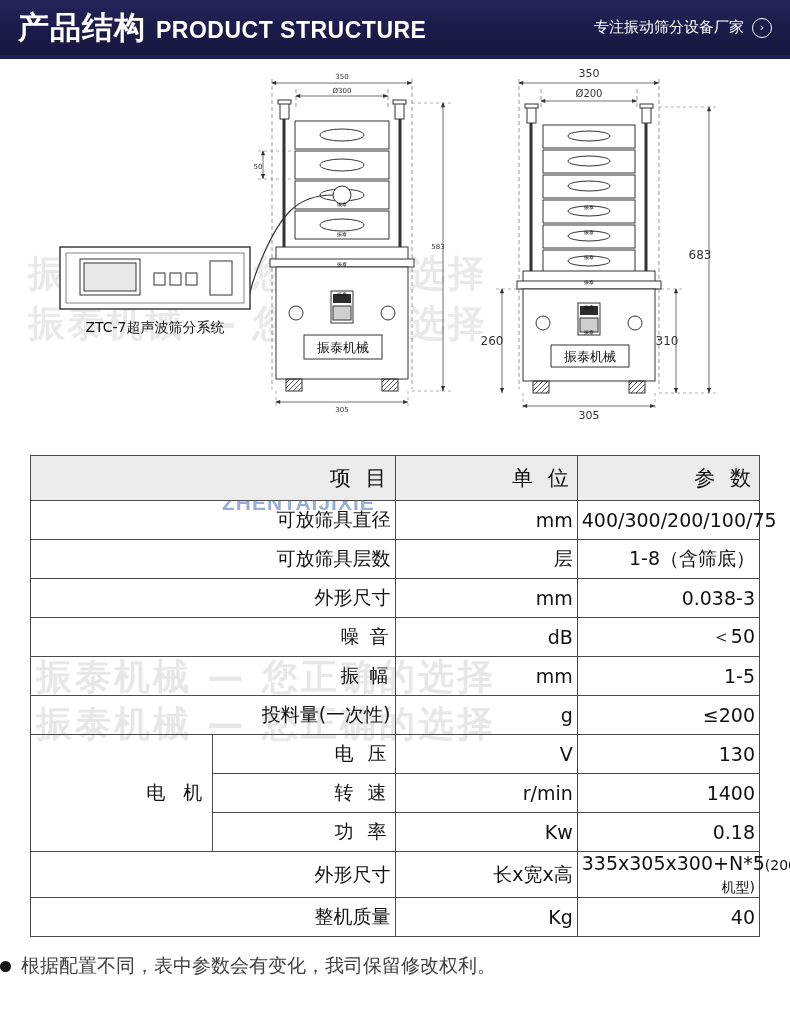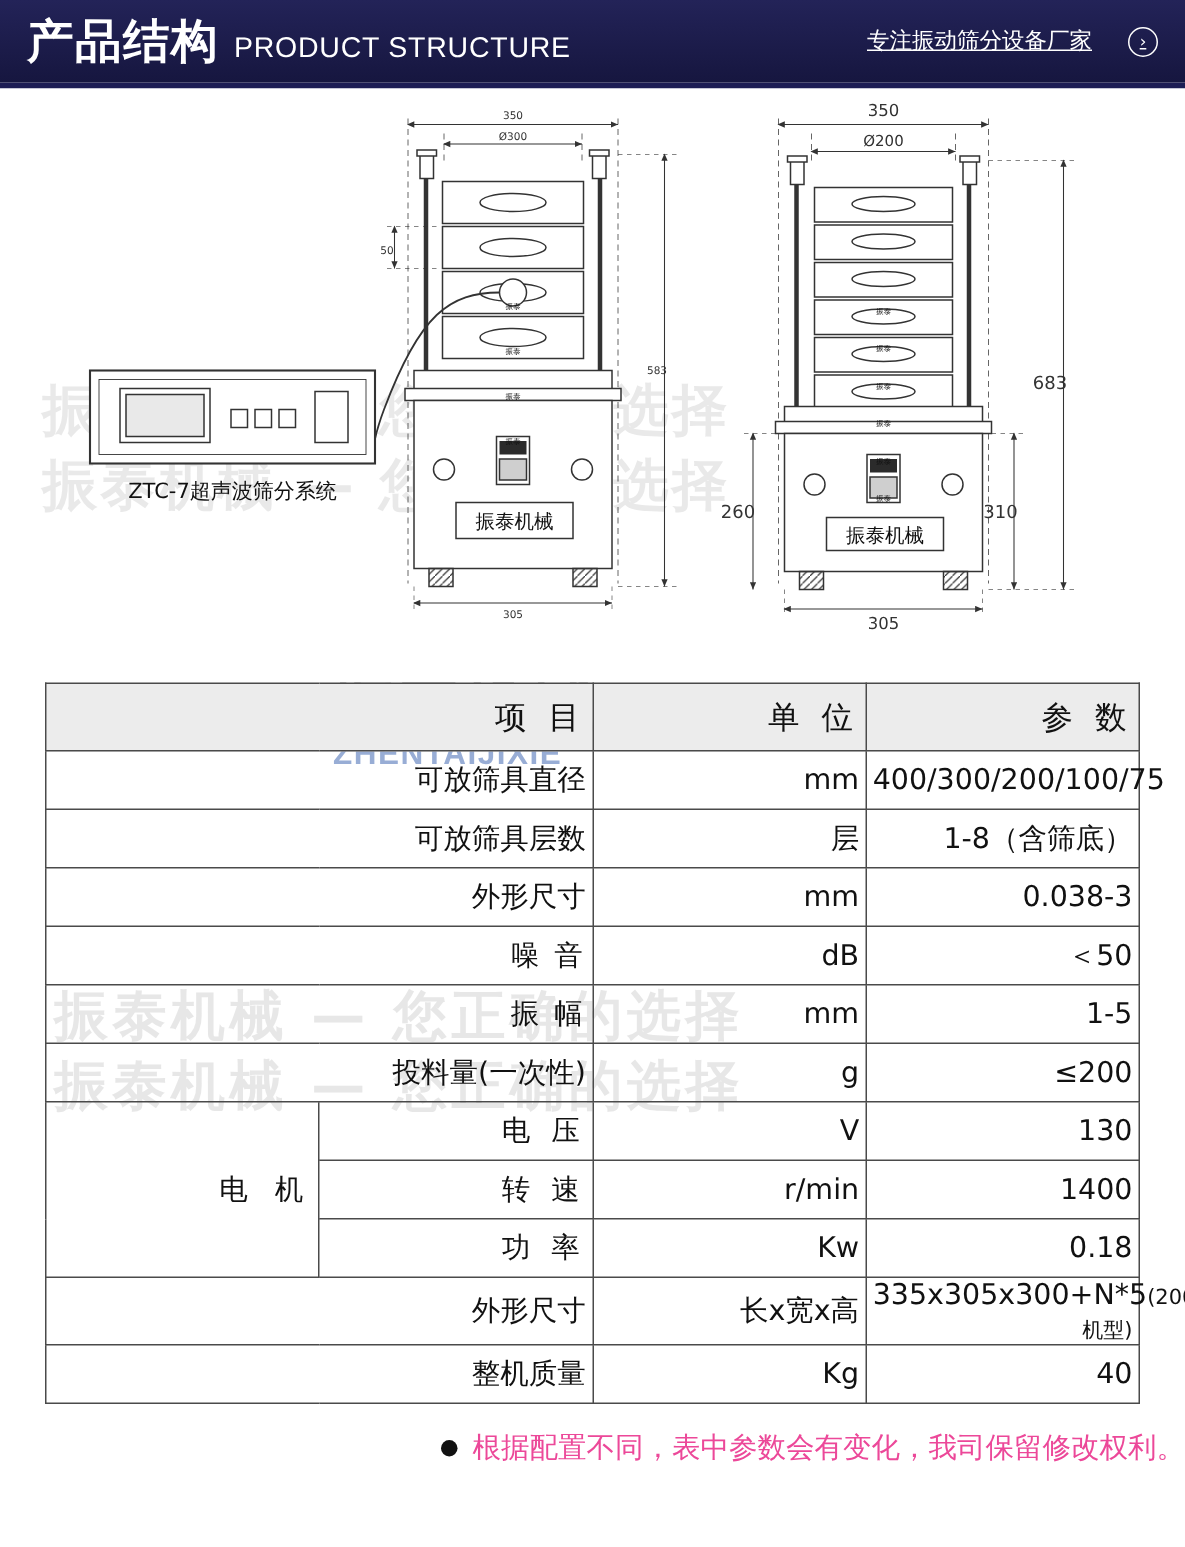--- a/index.html
+++ b/index.html
@@ -33,35 +33,34 @@
     align-items: baseline;
     gap: 10px;
   }
   .header-cn {
     font-size: 31px;
     font-weight: bold;
     letter-spacing: 1px;
     font-family: "DejaVu Sans", sans-serif;
   }
   .header-en {
-    font-size: 19px;
-    font-weight: normal;
+    font-size: 23px;
+    font-weight: bold;
     letter-spacing: 0.5px;
   }
   .header-right {
     position: absolute;
     right: 18px;
     top: 50%;
     transform: translateY(-50%);
     display: flex;
     align-items: flex-start;
-    gap: 24px;
+    gap: 8px;
     font-size: 15px;
     font-family: "DejaVu Sans", sans-serif;
-    text-decoration: underline;
   }
   .arrow-circle {
     width: 18px;
     height: 18px;
     border: 1.5px solid #ffffff;
     border-radius: 50%;
     display: inline-flex;
     align-items: center;
     justify-content: center;
     font-size: 11px;
@@ -171,24 +170,24 @@
     font-weight: bold;
     color: rgba(120,120,120,0.18);
     white-space: nowrap;
     font-family: "DejaVu Sans", sans-serif;
     letter-spacing: 3px;
   }
 
   
   .footer-note {
     margin-top: 16px;
-    text-align: right;
+    text-align: left;
     font-size: 19px;
     font-family: "DejaVu Sans", sans-serif;
-    color: #ec4899;
+    color: #404040;
   }
   .bullet {
     display: inline-block;
     width: 11px;
     height: 11px;
     background: #111;
     border-radius: 50%;
     margin-right: 10px;
     vertical-align: middle;
   }

